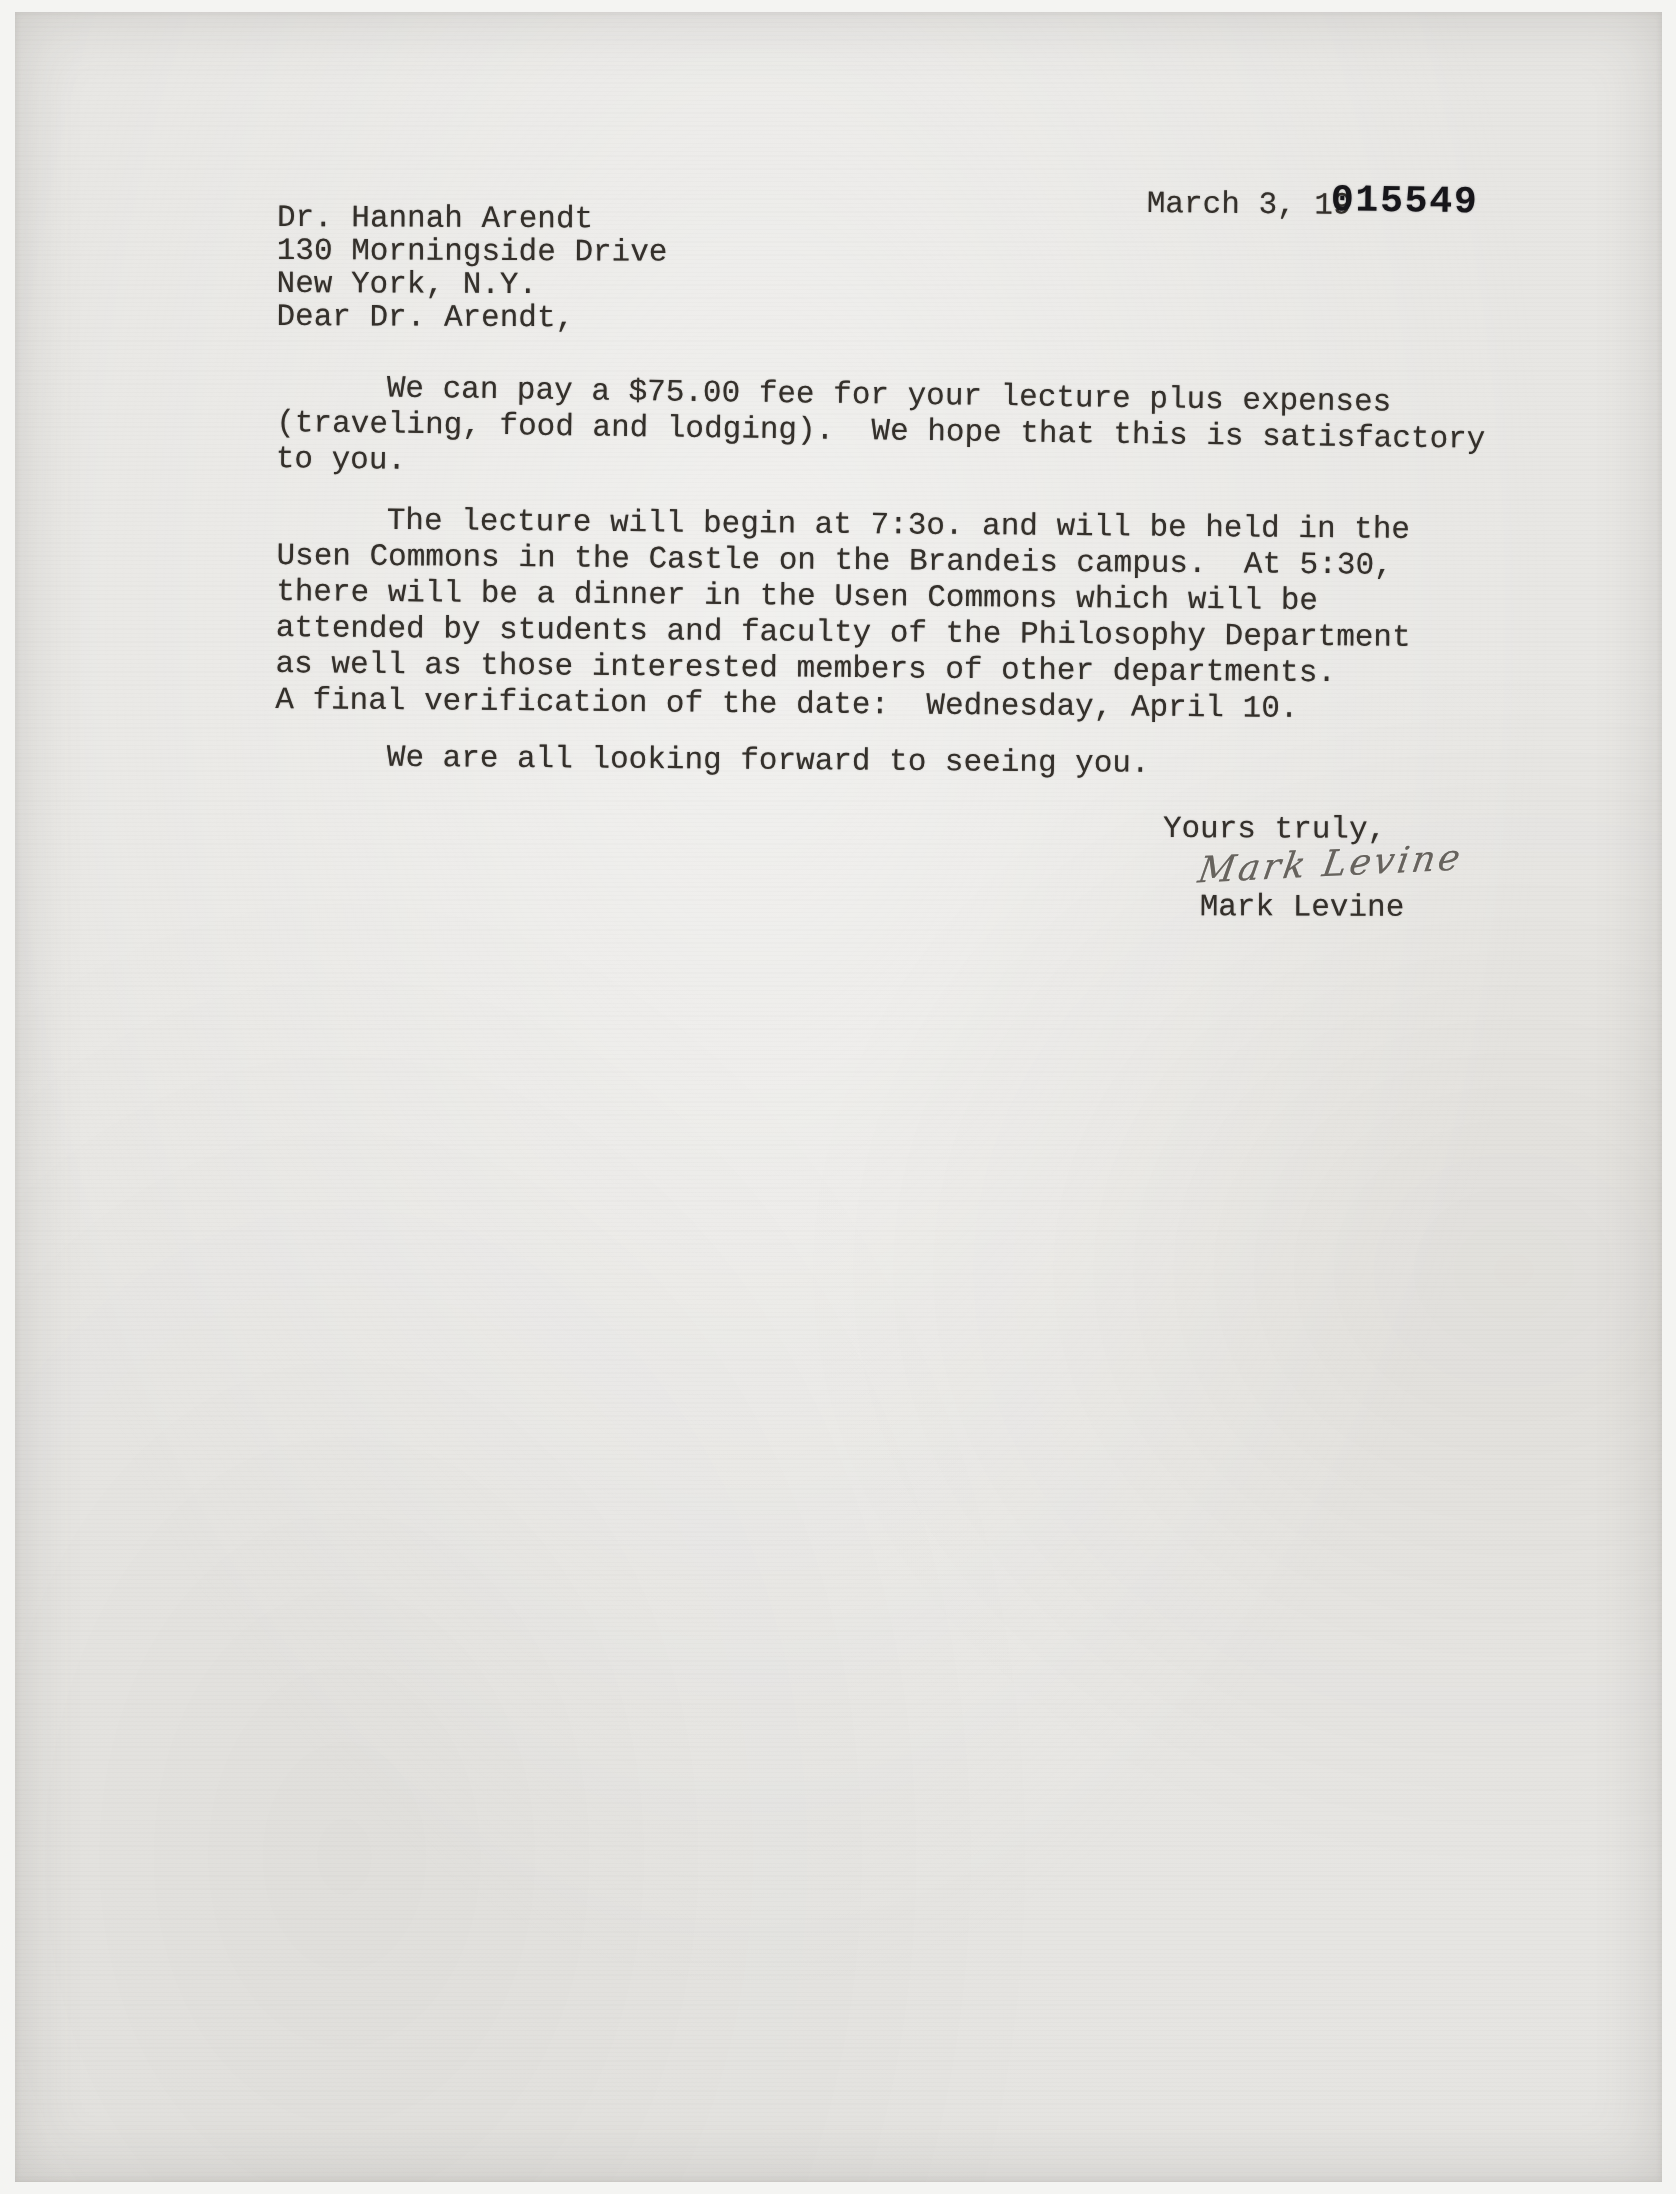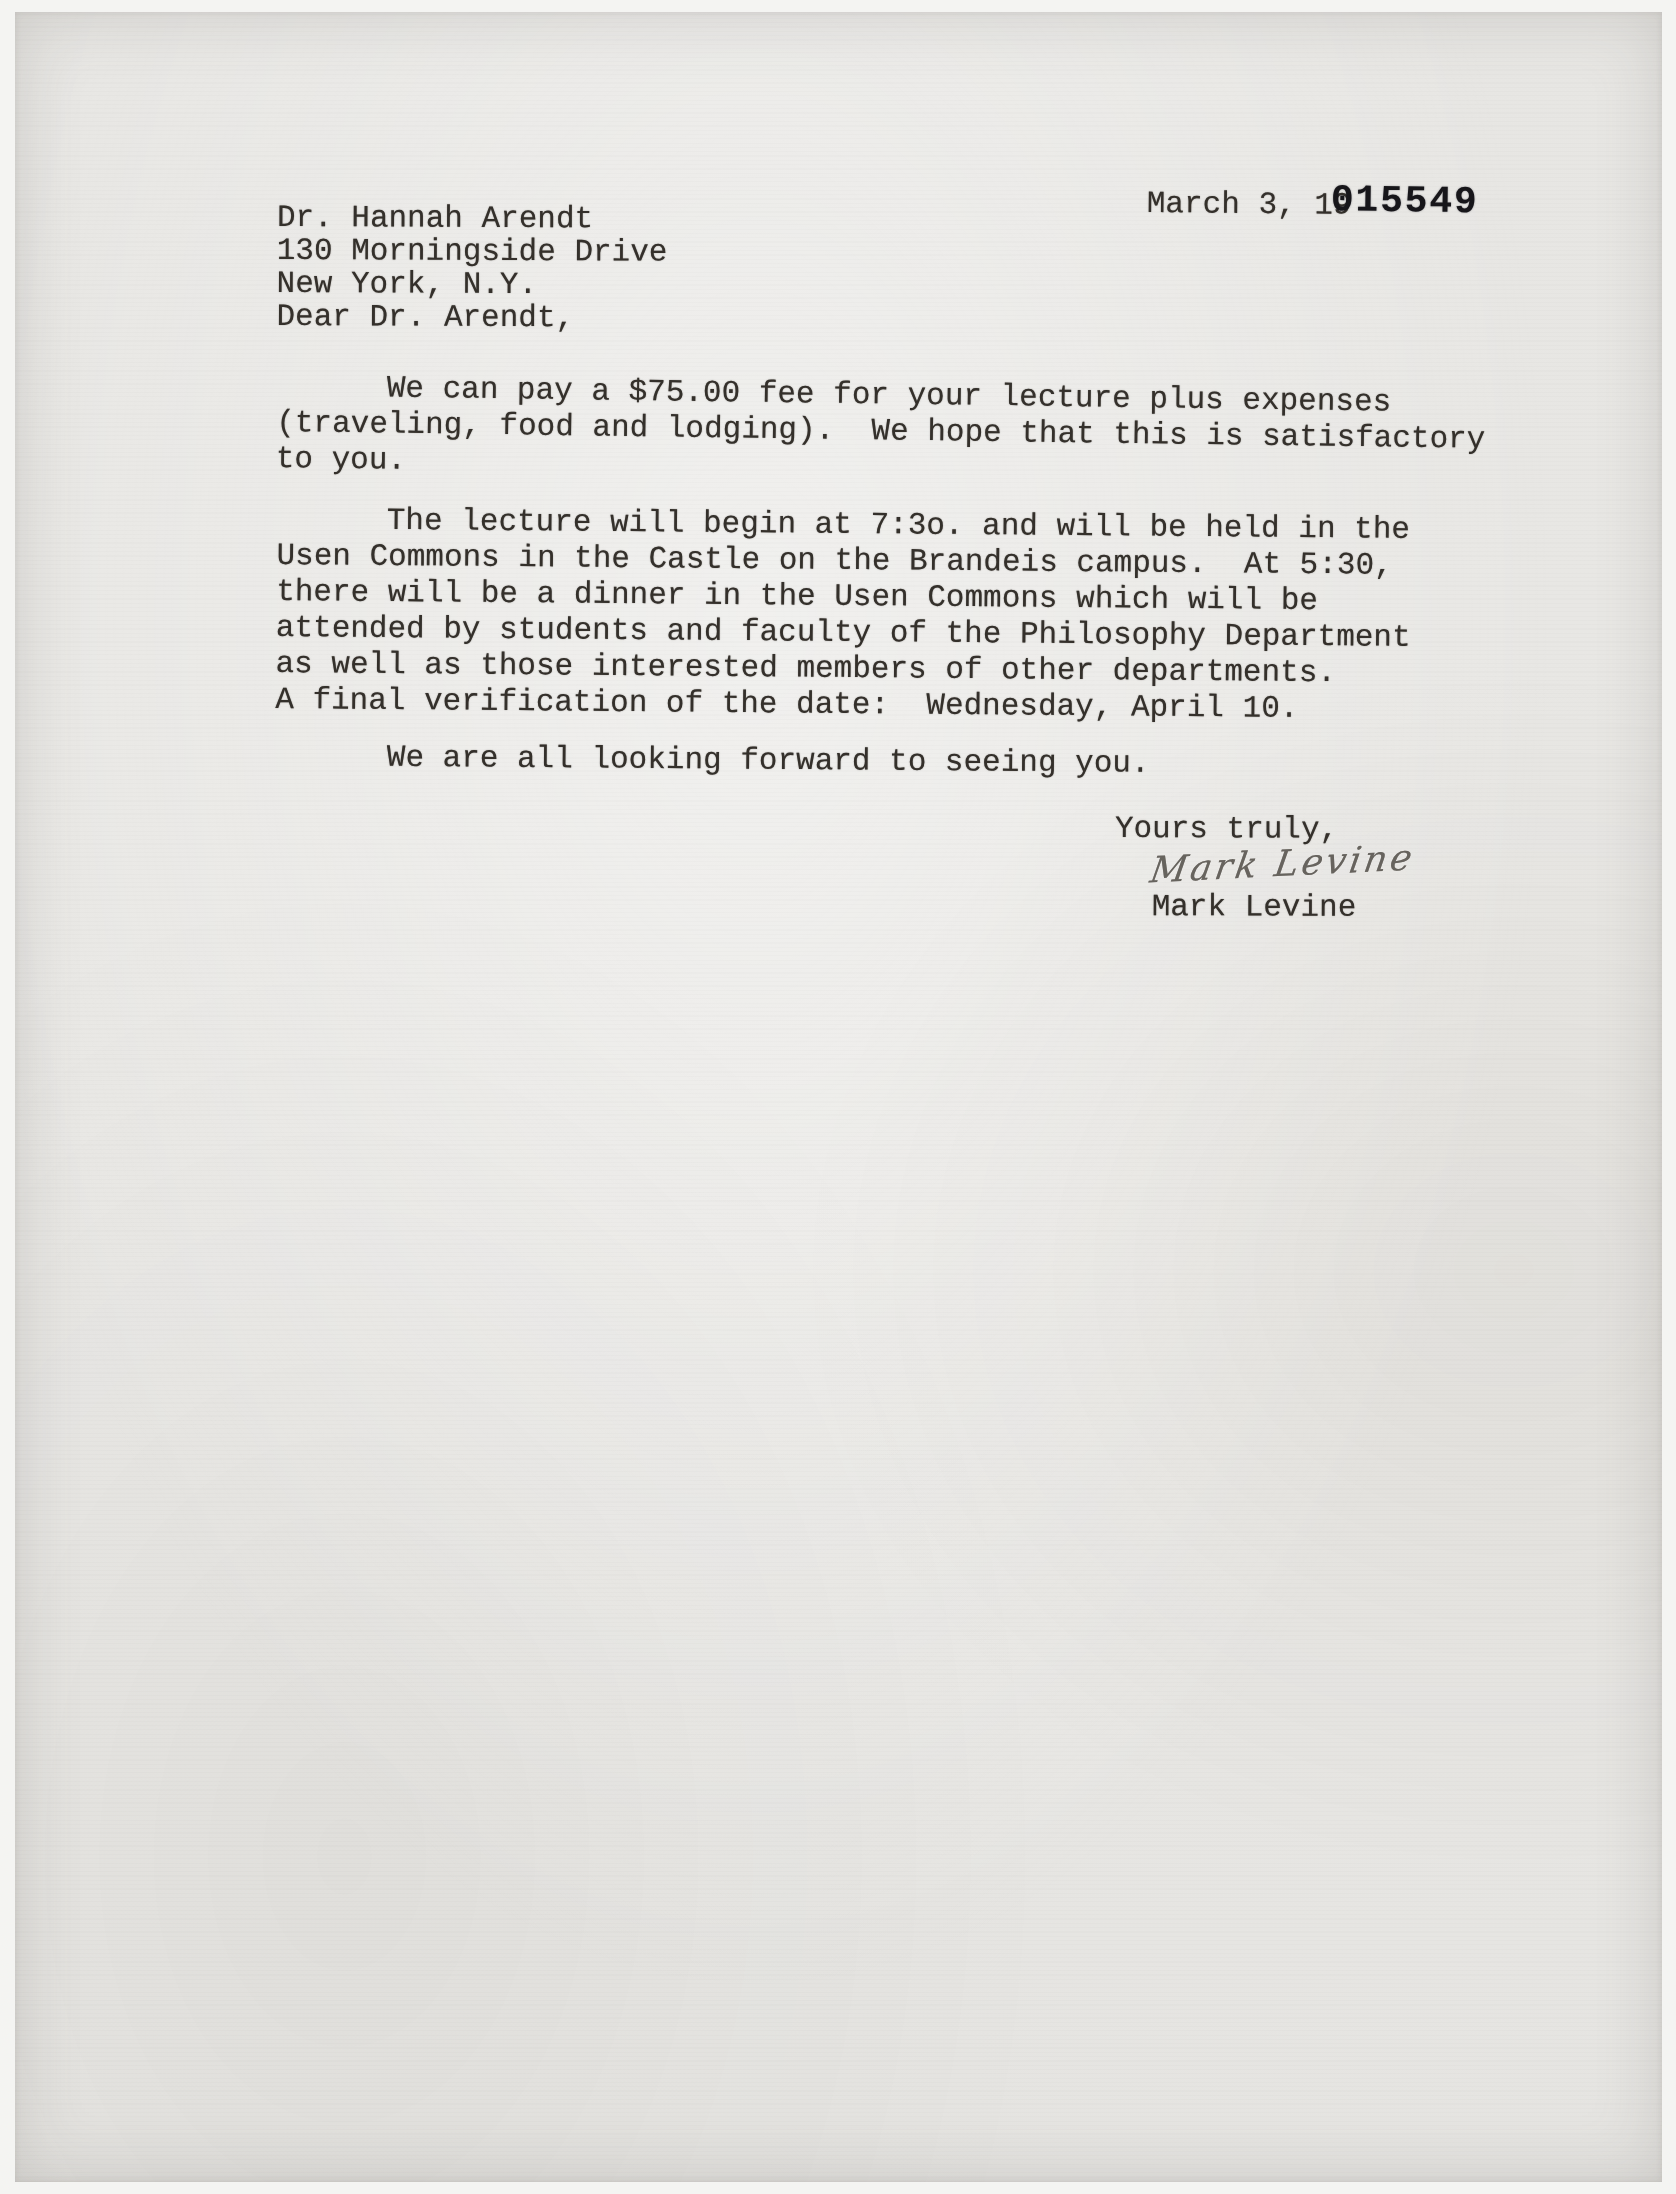--- a/index.html
+++ b/index.html
@@ -56,21 +56,21 @@
     position: absolute; left: 262px; width: 1335px;
     font-size: 31px; line-height: 36px;
     transform-origin: left top;
   }
   .p1 { top: 357px; transform: rotate(0.8deg); }
   .p2 { top: 490px; transform: rotate(0.5deg); }
   .p3 { top: 727px; transform: rotate(0.45deg); }
   .indent { text-indent: 110px; }
 
   .closing {
-    position: absolute; left: 1100px; top: 798px;
+    position: absolute; left: 1148px; top: 798px;
     font-size: 31px; line-height: 37px;
     transform: rotate(0.2deg); transform-origin: left top;
   }
   .sig {
     margin: 3.7px 0 0 39px;
     font-family: "DejaVu Serif", serif;
     font-style: italic;
     font-size: 36px;
     letter-spacing: 3.1px;
     color: #4b4741;

